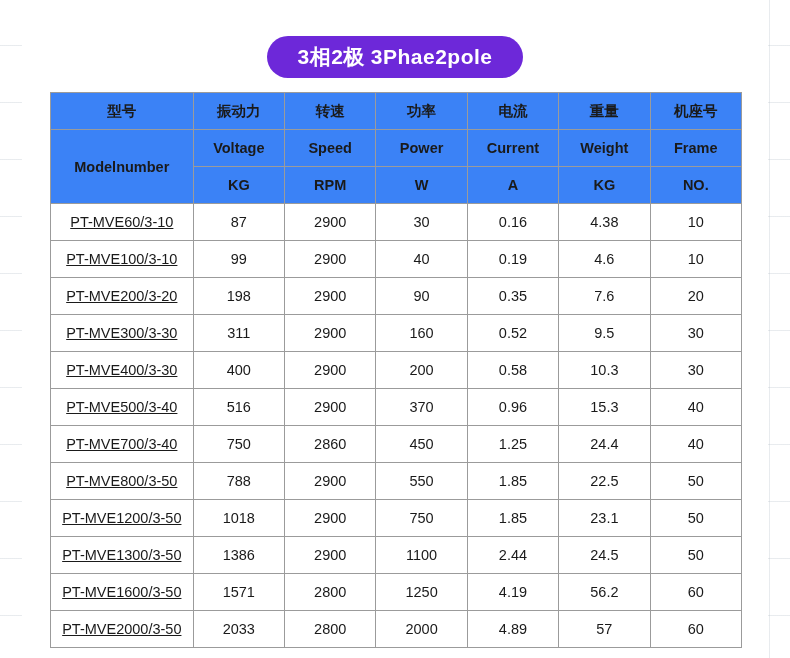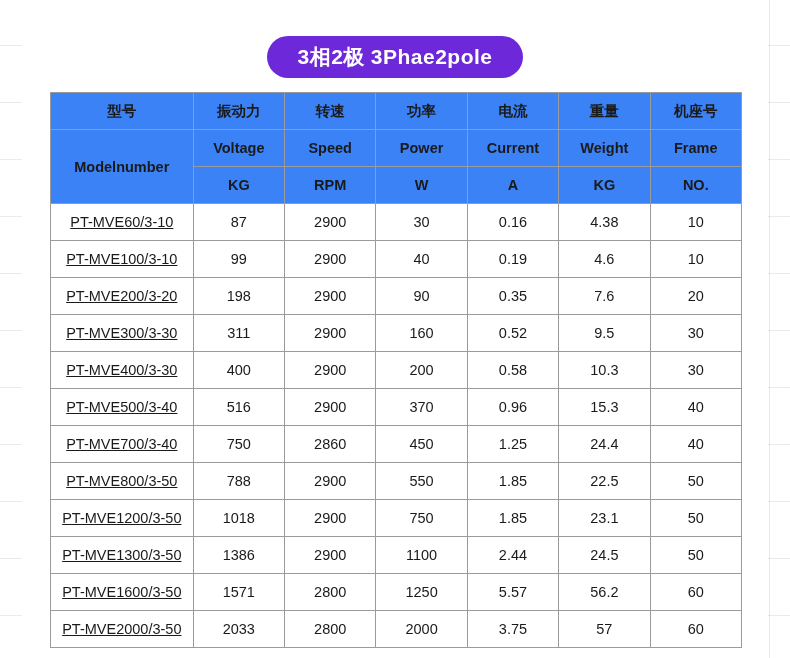--- a/index.html
+++ b/index.html
@@ -230,29 +230,29 @@
         <td>1100</td>
         <td>2.44</td>
         <td>24.5</td>
         <td>50</td>
       </tr>
       <tr>
         <td class="model-col">PT-MVE1600/3-50</td>
         <td>1571</td>
         <td>2800</td>
         <td>1250</td>
-        <td>5.57</td>
+        <td>4.19</td>
         <td>56.2</td>
         <td>60</td>
       </tr>
       <tr>
         <td class="model-col">PT-MVE2000/3-50</td>
         <td>2033</td>
         <td>2800</td>
         <td>2000</td>
-        <td>3.75</td>
+        <td>4.89</td>
         <td>57</td>
         <td>60</td>
       </tr>
     </tbody>
   </table>
 
 </div>
 
 </body></html>

